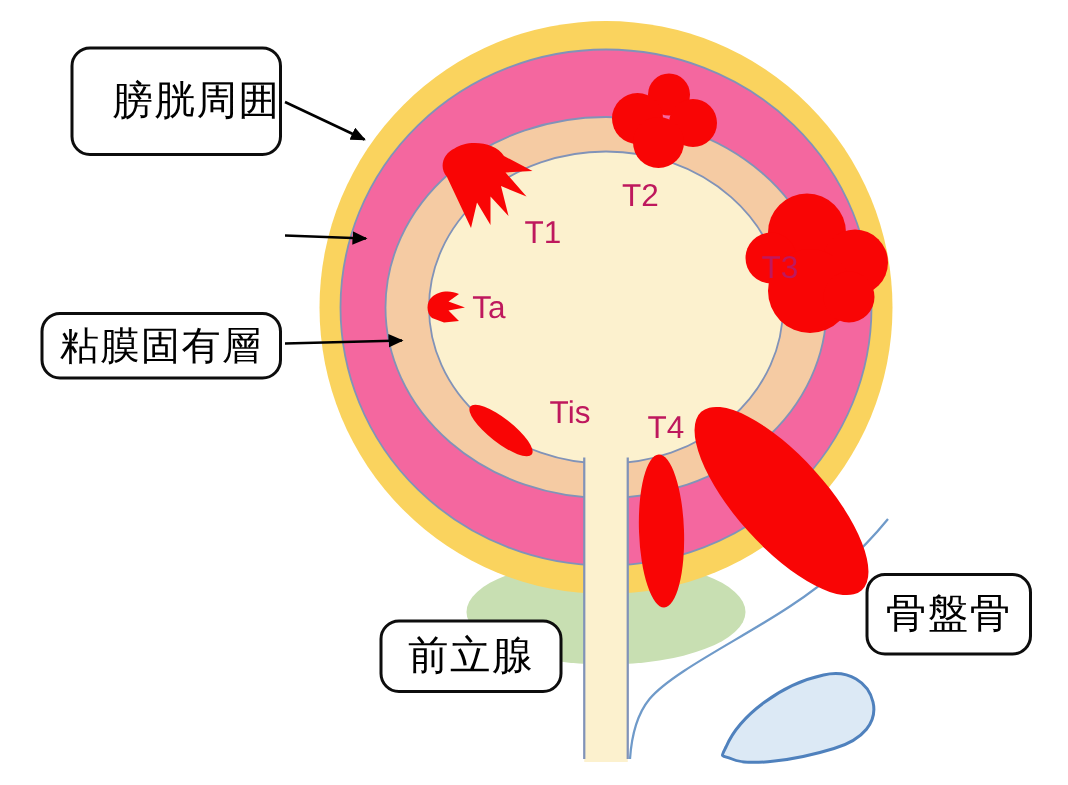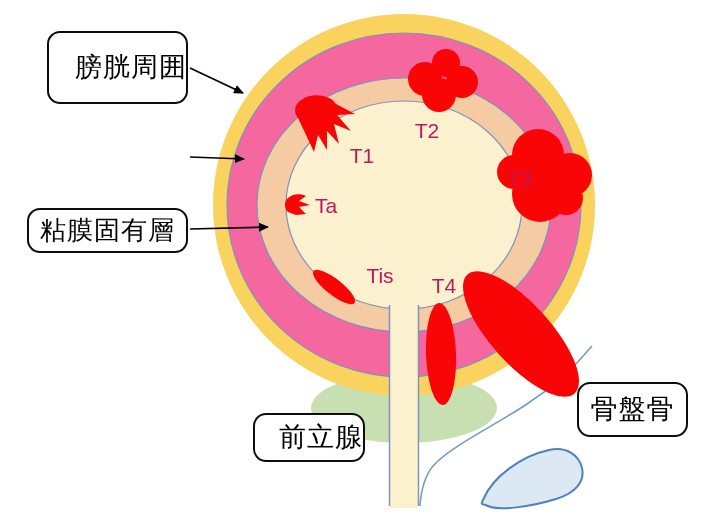--- a/index.html
+++ b/index.html
@@ -98,21 +98,21 @@
 
   <div class="label-box" style="left:47px;top:31px;width:141px;height:73px;padding-left:27px;">
     <span class="jp">膀胱周囲</span>
   </div>
 
 
   <div class="label-box" style="left:27px;top:208px;width:161px;height:45px;border-radius:13px;">
     <span class="jp" style="font-size:26px;">粘膜固有層</span>
   </div>
 
-  <div class="label-box" style="left:253px;top:413px;width:112px;height:49px;align-items:flex-end;">
+  <div class="label-box" style="left:253px;top:413px;width:122px;height:49px;">
     <span class="jp">前立腺</span>
   </div>
 
   <div class="label-box" style="left:577px;top:382px;width:111px;height:55px;">
     <span class="jp">骨盤骨</span>
   </div>
 
   <span class="stage-label" style="left:326px;top:206px;">Ta</span>
   <span class="stage-label" style="left:352px;top:276px;margin-left:28px;">Tis</span>
   <span class="stage-label" style="left:362px;top:156px;">T1</span>

